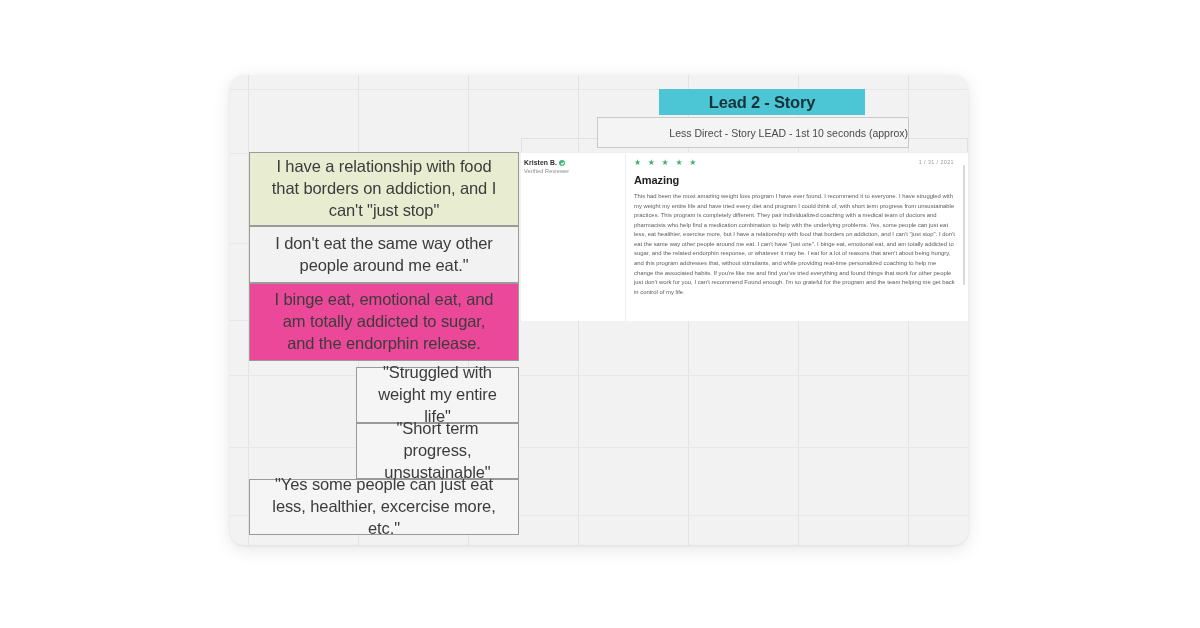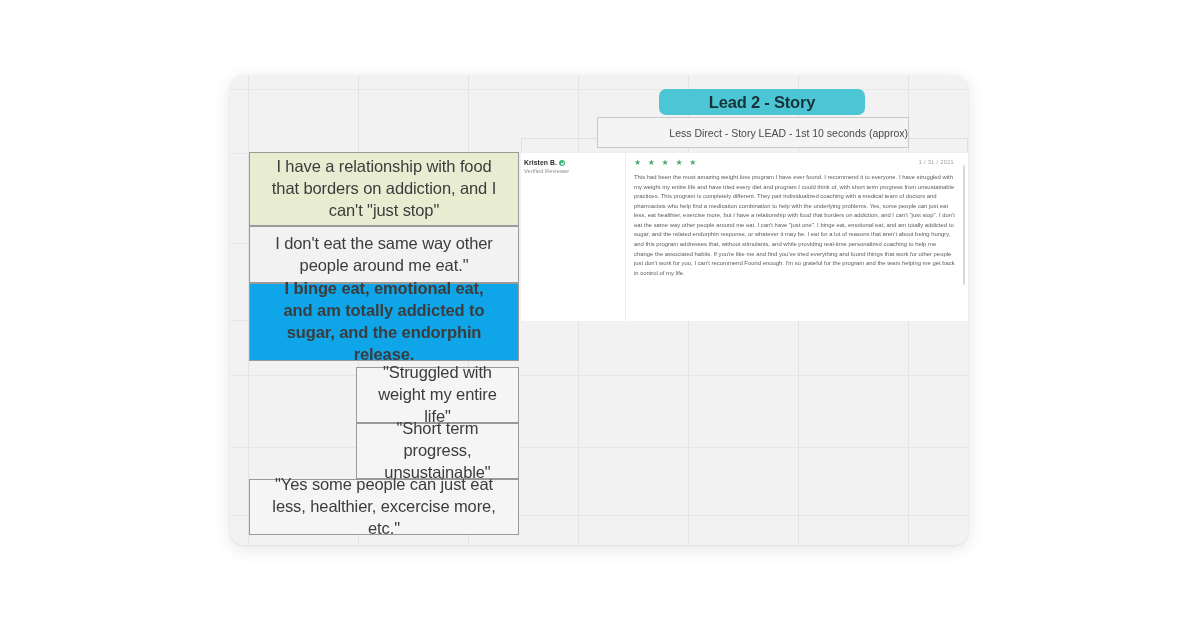--- a/index.html
+++ b/index.html
@@ -65,40 +65,39 @@
     justify-content: center;
     text-align: center;
     color: #3c3c3c;
     font-size: 16.5px;
     line-height: 1.33;
     padding: 4px 18px;
     letter-spacing: -0.1px;
   }
   .qbox.cream  { background: #e8edd2; }
   .qbox.plain  { background: #f2f2f2; text-align: center; }
-  .qbox.green  { background: #0ea5e9; font-weight: bold; }
+  .qbox.green  { background: #ec4899; }
   .qbox.white  { background: #f5f5f5; }
 
   
   .lead-chip {
     position: absolute;
     left: 659px;
     top: 89px;
     width: 206px;
     height: 26px;
     background: #4cc6d4;
     color: #17323b;
     font-size: 16.5px;
     font-weight: 700;
     display: flex;
     align-items: center;
     justify-content: center;
     letter-spacing: -0.2px;
     z-index: 6;
-    border-radius: 7px;
   }
 
   .subtitle-box {
     position: absolute;
     left: 597px;
     top: 117px;
     width: 312px;
     height: 31px;
     box-sizing: border-box;
     background: #f4f4f4;
@@ -296,20 +295,21 @@
         <div class="rev-name">
           <span>Kristen B.</span>
           <span class="verified-dot"></span>
         </div>
         <div class="rev-role">Verified Reviewer</div>
       </div>
 
       <div class="rev-right">
         <div class="stars">★ ★ ★ ★ ★</div>
         <div class="rev-date">1 / 31 / 2021</div>
+        <div class="rev-title">Amazing</div>
         <div class="rev-body">This had been the most amazing weight loss program I have ever found. I recommend it to everyone. I have struggled with my weight my entire life and have tried every diet and program I could think of, with short term progress from unsustainable practices. This program is completely different. They pair individualized coaching with a medical team of doctors and pharmacists who help find a medication combination to help with the underlying problems. Yes, some people can just eat less, eat healthier, exercise more, but I have a relationship with food that borders on addiction, and I can't "just stop". I don't eat the same way other people around me eat. I can't have "just one". I binge eat, emotional eat, and am totally addicted to sugar, and the related endorphin response, or whatever it may be. I eat for a lot of reasons that aren't about being hungry, and this program addresses that, without stimulants, and while providing real-time personalized coaching to help me change the associated habits. If you're like me and find you've tried everything and found things that work for other people just don't work for you, I can't recommend Found enough. I'm so grateful for the program and the team helping me get back in control of my life.</div>
       </div>
 
       <div class="panel-scrollbar"></div>
     </div>
   </div>
 
 </div>
 
 </body></html>

